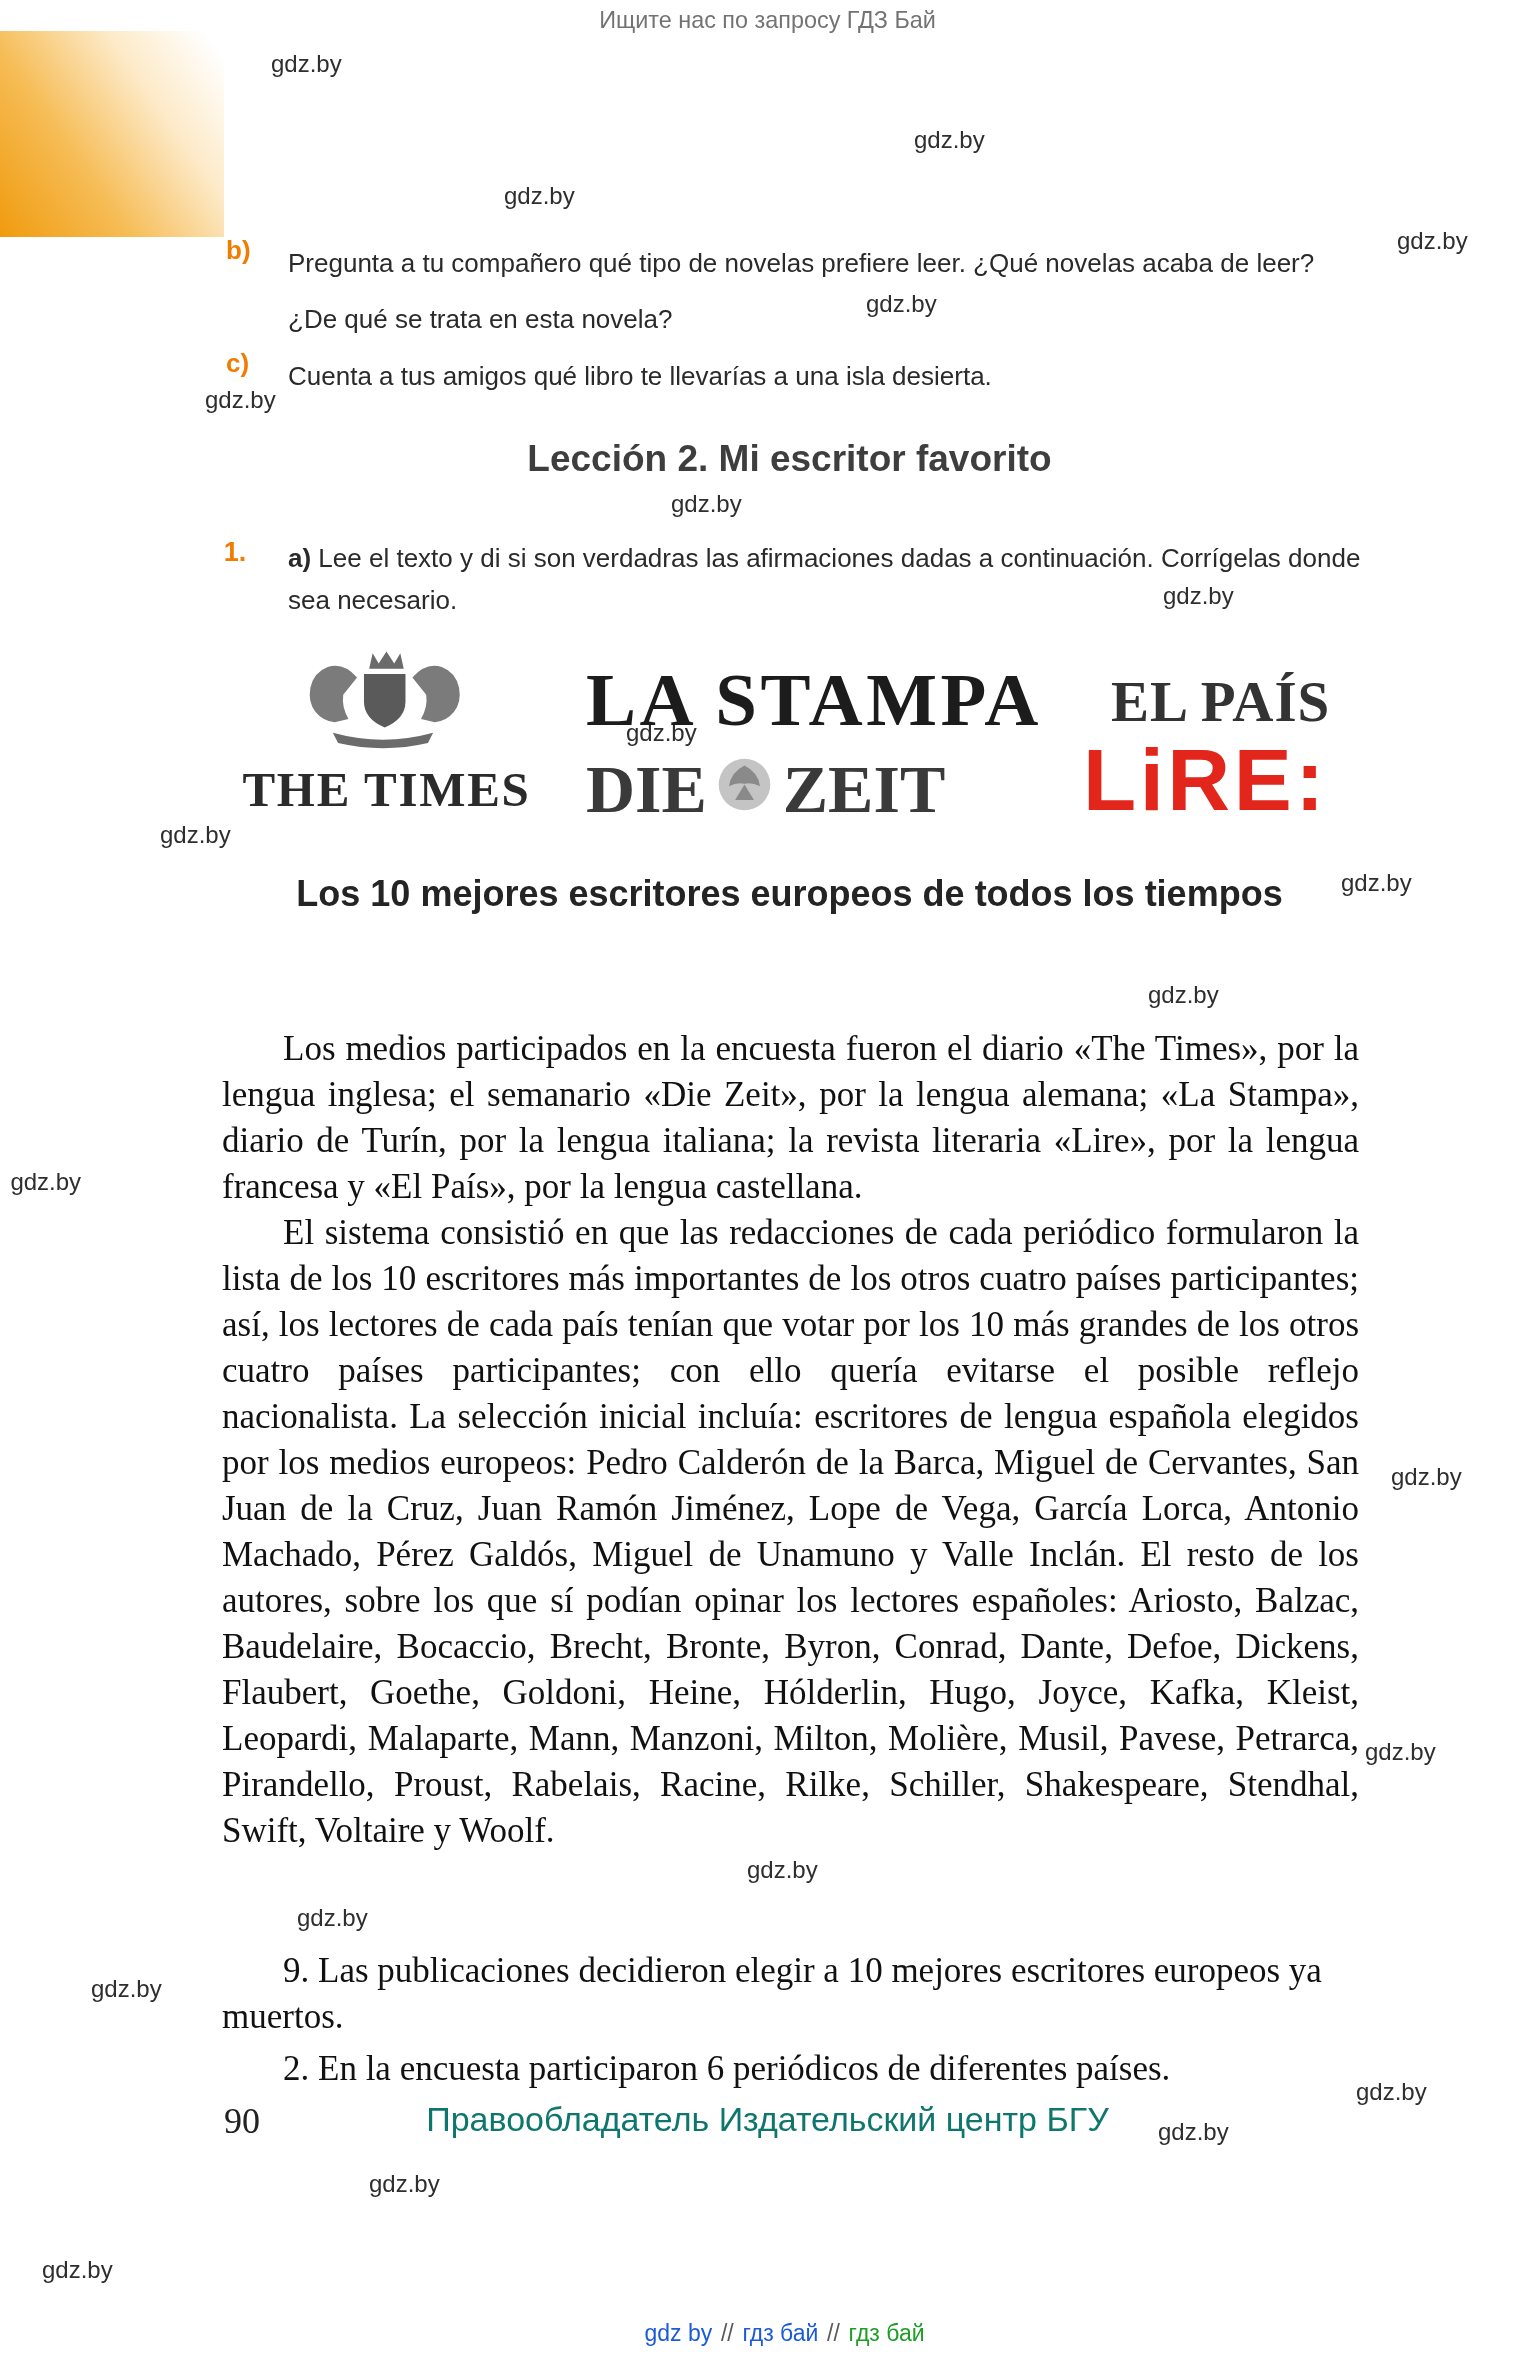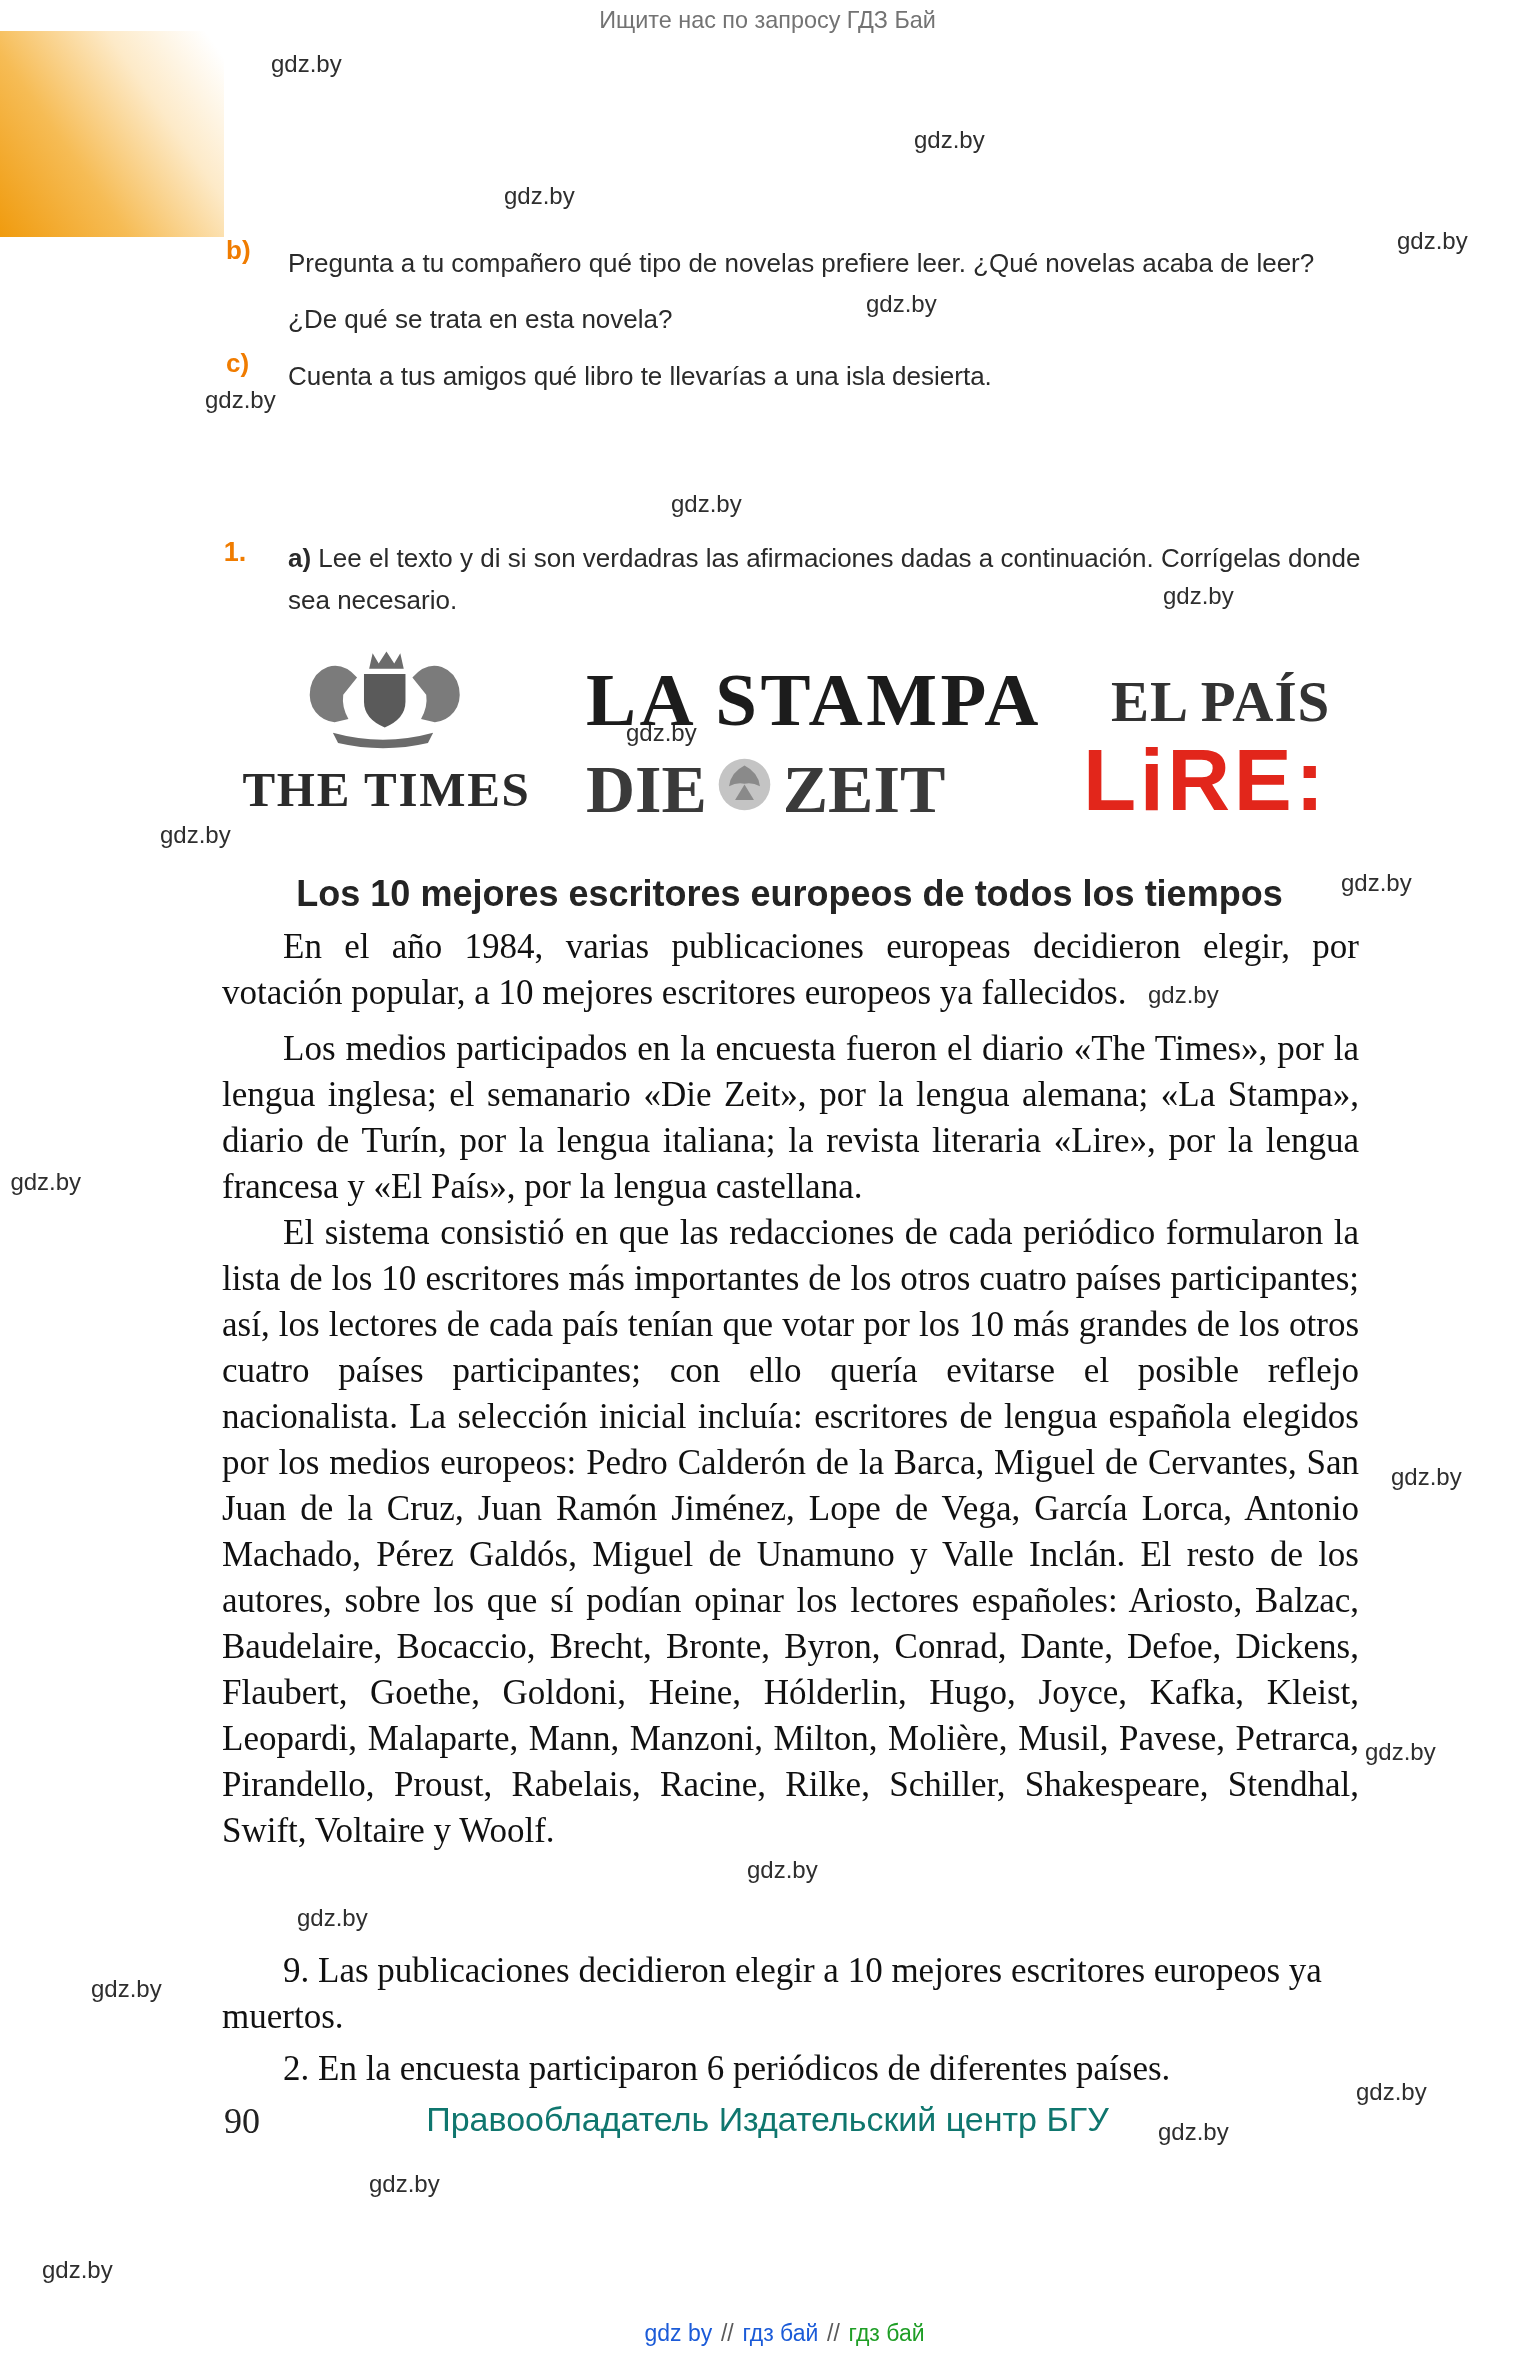--- a/index.html
+++ b/index.html
@@ -128,20 +128,21 @@
   <div class="ex ex-b">
     <span class="ex-label">b)</span>
     <div class="ex-text">Pregunta a tu compañero qué tipo de novelas prefiere leer. ¿Qué novelas acaba de leer? ¿De qué se trata en esta novela?</div>
   </div>
 
   <div class="ex ex-c">
     <span class="ex-label">c)</span>
     <div class="ex-text">Cuenta a tus amigos qué libro te llevarías a una isla desierta.</div>
   </div>
 
+  <div class="lesson-heading">Lección 2. Mi escritor favorito</div>
 
   <div class="task">
     <span class="task-num">1.</span>
     <div class="task-body">
       <span class="task-letter">a)</span><span> Lee el texto y di si son verdadras las afirmaciones dadas a continuación. Corrígelas donde sea necesario.</span>
     </div>
   </div>
 
   <div class="m-crest">
     <svg width="260" height="102" viewBox="0 0 300 118" aria-hidden="true">
@@ -168,21 +169,20 @@
         <path d="M32 32 l-11 18 h22 z" fill="#8a8a8a"></path>
       </svg>
     </span>
     <span>ZEIT</span>
   </div>
 
   <div class="m-lire">LiRE:</div>
 
   <div class="article-title">Los 10 mejores escritores europeos de todos los tiempos</div>
 
-  <div class="para p1">En el año 1984, varias publicaciones europeas decidieron elegir, por votación popular, a 10 mejores escritores europeos ya fallecidos.</div>
   <div class="para p2">Los medios participados en la encuesta fueron el diario «The Times», por la lengua inglesa; el semanario «Die Zeit», por la lengua alemana; «La Stampa», diario de Turín, por la lengua italiana; la revista literaria «Lire», por la lengua francesa y «El País», por la lengua castellana.</div>
   <div class="para p3">El sistema consistió en que las redacciones de cada periódico formularon la lista de los 10 escritores más importantes de los otros cuatro países participantes; así, los lectores de cada país tenían que votar por los 10 más grandes de los otros cuatro países participantes; con ello quería evitarse el posible reflejo nacionalista. La selección inicial incluía: escritores de lengua española elegidos por los medios europeos: Pedro Calderón de la Barca, Miguel de Cervantes, San Juan de la Cruz, Juan Ramón Jiménez, Lope de Vega, García Lorca, Antonio Machado, Pérez Galdós, Miguel de Unamuno y Valle Inclán. El resto de los autores, sobre los que sí podían opinar los lectores españoles: Ariosto, Balzac, Baudelaire, Bocaccio, Brecht, Bronte, Byron, Conrad, Dante, Defoe, Dickens, Flaubert, Goethe, Goldoni, Heine, Hólderlin, Hugo, Joyce, Kafka, Kleist, Leopardi, Malaparte, Mann, Manzoni, Milton, Molière, Musil, Pavese, Petrarca, Pirandello, Proust, Rabelais, Racine, Rilke, Schiller, Shakespeare, Stendhal, Swift, Voltaire y Woolf.</div>
 
   <div class="stmt stmt1">9. Las publicaciones decidieron elegir a 10 mejores escritores europeos ya muertos.</div>
   <div class="stmt stmt2">2. En la encuesta participaron 6 periódicos de diferentes países.</div>
 
   <div class="page-number">90</div>
   <div class="copyright">Правообладатель Издательский центр БГУ</div>
 
   <div class="bottom-links">

